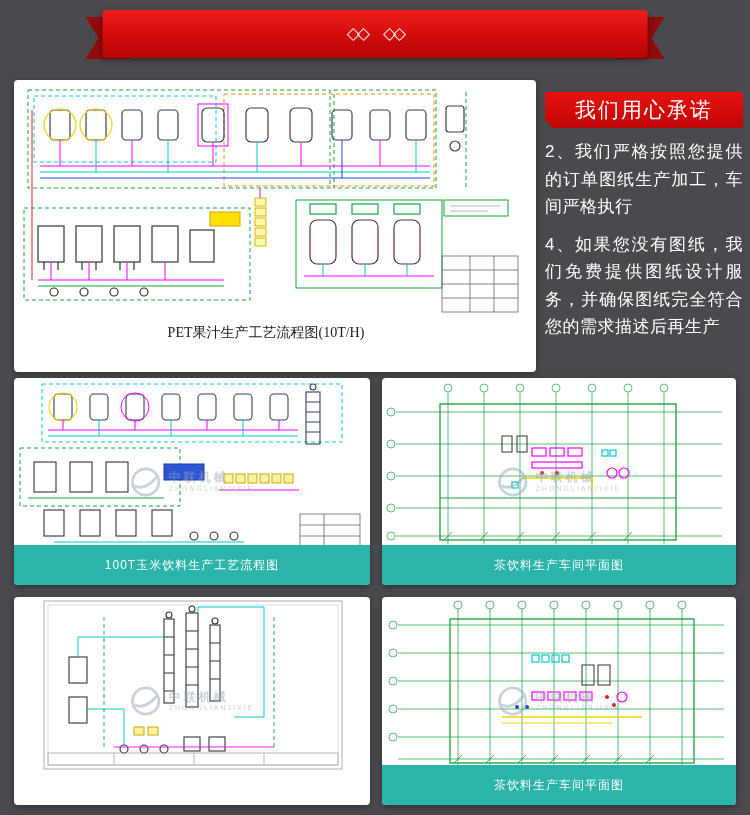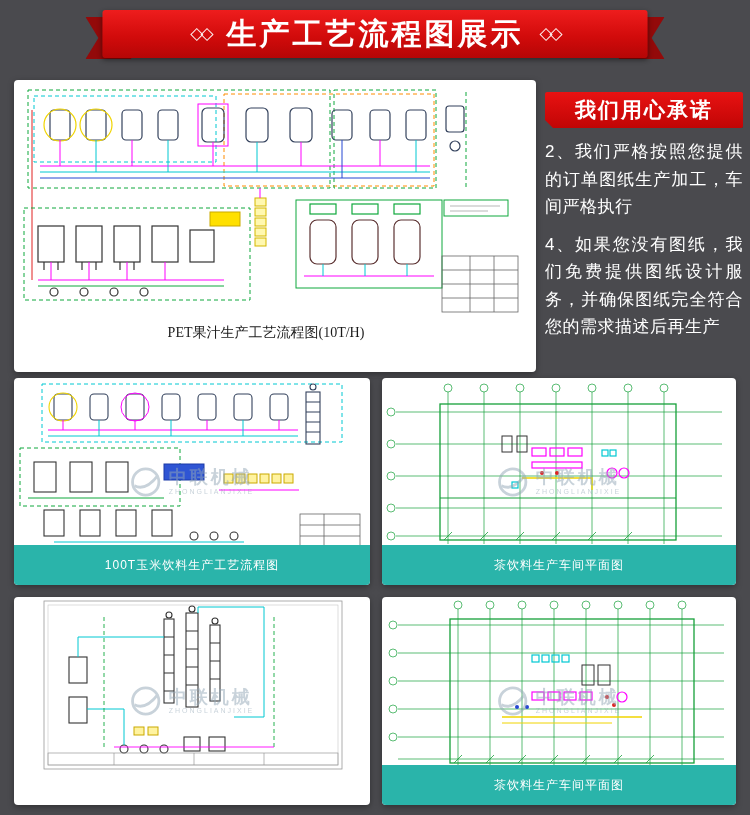--- a/index.html
+++ b/index.html
@@ -38,48 +38,47 @@
     position:absolute;left:0;right:0;bottom:0;height:40px;
     background:#2ab4aa;color:#fff;font-size:12px;
     display:flex;align-items:center;justify-content:center;letter-spacing:1px;
   }
 
   
   .promise{position:absolute;left:545px;top:92px;width:198px;}
   .promise-badge{
     width:100%;height:36px;
     background:linear-gradient(180deg,#e81212,#c10505);
-    color:#fff;font-size:21px;font-weight:bold;letter-spacing:2px;
+    color:#fff;font-size:21px;font-weight:normal;letter-spacing:2px;
     display:flex;align-items:center;justify-content:center;
     border-radius:2px;box-shadow:0 2px 4px rgba(0,0,0,.4);
     clip-path:polygon(0 0,100% 0,100% 100%,8px 100%,0 78%);
   }
   .promise-text p{
     color:#ffffff;font-size:17px;line-height:1.62;margin:10px 0 4px;
     text-align:justify;letter-spacing:.5px;
   }
 
   
   .watermark{
     position:absolute;left:50%;top:50%;transform:translate(-50%,-50%);
     display:flex;align-items:center;gap:7px;
     color:#93a7b6;opacity:.5;pointer-events:none;
   }
-  .wm-text{font-size:18px;font-weight:bold;letter-spacing:3px;line-height:1.1;}
+  .wm-text{font-size:12px;font-weight:bold;letter-spacing:3px;line-height:1.1;}
   .wm-sub{font-size:7px;letter-spacing:2px;}
 </style>
 </head>
 <body>
 
 <div class="banner">
   <div class="banner-end left"></div>
   <div class="banner-end right"></div>
   <div class="banner-bar">
     <span class="banner-orn">◇◇</span>
-    <span class="banner-title">生产工艺流程图展示</span>
     <span class="banner-orn">◇◇</span>
   </div>
 </div>
 
 <div class="card card-main">
   <svg class="diagram" width="522" height="266" viewBox="0 0 522 266">
 
     <g fill="none" stroke-width="1" stroke-dasharray="4 3">
       <rect x="14" y="10" width="302" height="98" stroke="#0fa83c"></rect>
       <rect x="20" y="16" width="182" height="66" stroke="#00c8d2"></rect>

